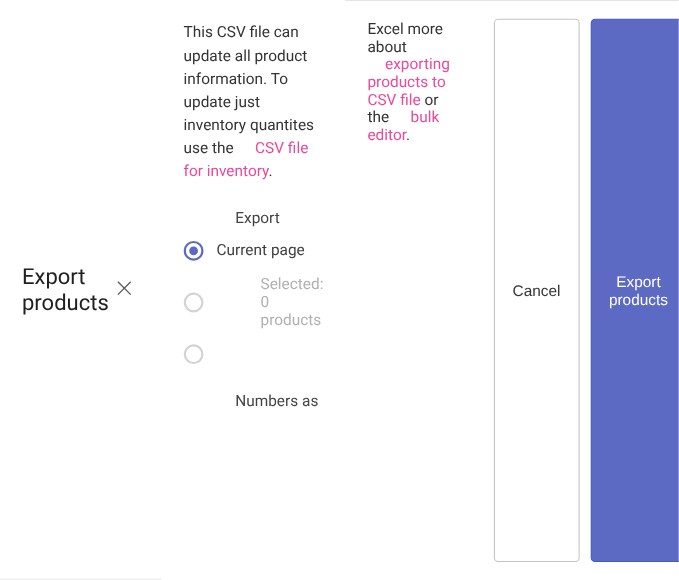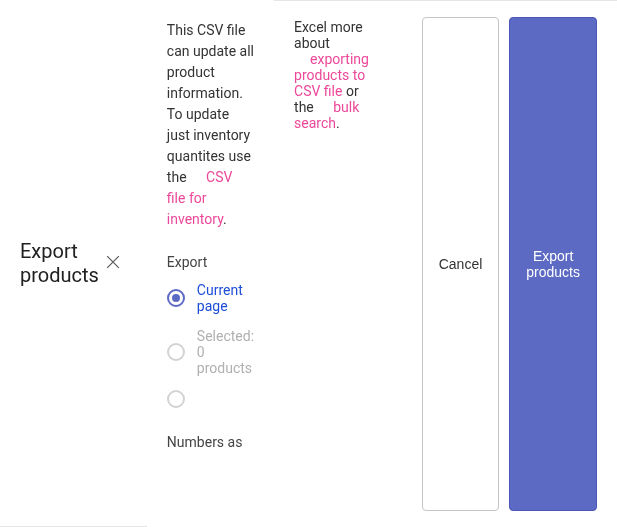--- a/index.html
+++ b/index.html
@@ -55,32 +55,34 @@
   }
   .intro a, .footer-text a {
     color: #ec4899;
     text-decoration: none;
     margin-left: 16px;
   }
   .section-label {
     font-size: 14px;
     color: #444;
     margin-bottom: 12px;
+    margin-left: 47px;
   }
   .radio-group {
     margin-bottom: 26px;
   }
   .radio-item {
     display: flex;
     align-items: center;
     margin-bottom: 14px;
     cursor: pointer;
   }
   .radio-item.disabled {
     cursor: default;
+    gap: 40px;
   }
   .radio-circle {
     width: 18px;
     height: 18px;
     border: 2px solid #8a8a8a;
     border-radius: 50%;
     margin-right: 12px;
     display: flex;
     align-items: center;
     justify-content: center;
@@ -94,21 +96,21 @@
     width: 8px;
     height: 8px;
     background: #5c6ac4;
     border-radius: 50%;
   }
   .radio-item.disabled .radio-circle {
     border-color: #d3d3d3;
   }
   .radio-label {
     font-size: 14px;
-    color: #1d4ed8;
+    color: #404040;
   }
   .radio-item.disabled .radio-label {
     color: #b0b0b0;
   }
   .modal-learn {
     border-top: 1px solid #e5e5e5;
     padding: 18px 20px;
     font-size: 14px;
     color: #333;
   }
@@ -170,21 +172,21 @@
       </div>
       <div class="radio-item disabled">
         <span class="radio-circle"></span>
       </div>
     </div>
 
     <div class="section-label">Numbers as</div>
   </div>
 
   <div class="modal-learn footer-text">
-    <span>Excel more about </span><a href="#">exporting products to CSV file</a><span> or the </span><a href="#">bulk search</a><span>.</span>
+    <span>Excel more about </span><a href="#">exporting products to CSV file</a><span> or the </span><a href="#">bulk editor</a><span>.</span>
   </div>
 
   <div class="modal-footer">
     <button class="btn btn-secondary">Cancel</button>
     <button class="btn btn-primary">Export products</button>
   </div>
 
 </div>
 
 </body></html>

